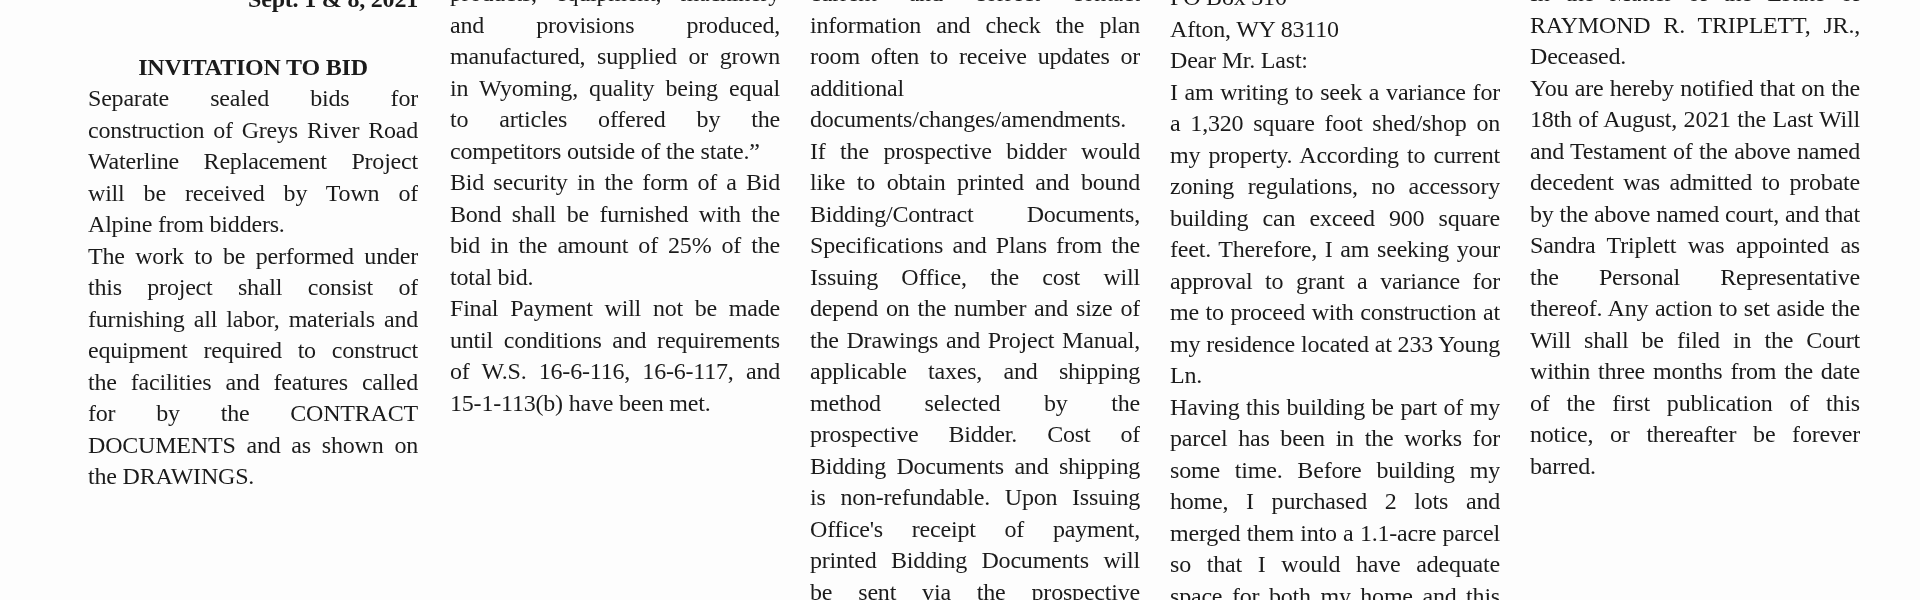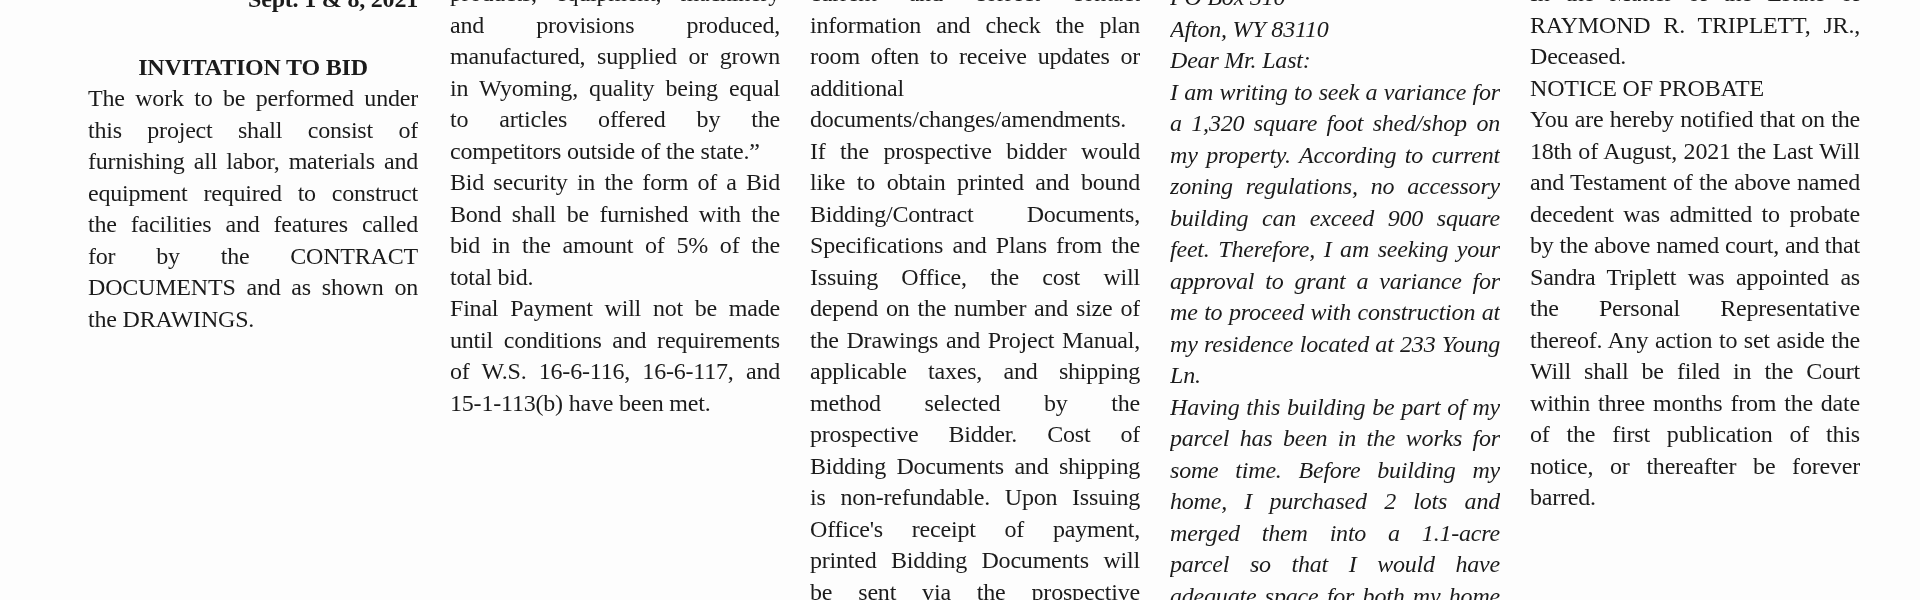--- a/index.html
+++ b/index.html
@@ -21,21 +21,21 @@
   .col {
     position: absolute;
     top: 0;
     width: 330px;
     height: 600px;
     overflow: hidden;
   }
   .col[data-col="0"] { left: 88px; }
   .col[data-col="1"] { left: 450px; }
   .col[data-col="2"] { left: 810px; }
-  .col[data-col="3"] { left: 1170px; font-style: italic; }
+  .col[data-col="3"] { left: 1170px; }
   .col[data-col="4"] { left: 1530px; }
 
   
   .col[data-col="0"] .inner { margin-top: -16px; }
   .col[data-col="1"] .inner { margin-top: -22px; }
   .col[data-col="2"] .inner { margin-top: -22px; }
   .col[data-col="3"] .inner { margin-top: -18px; }
   .col[data-col="4"] .inner { margin-top: -22px; }
 
   .block {
@@ -57,44 +57,44 @@
   }
 </style>
 </head>
 <body>
 
 <div class="page">
   <div class="col" data-col="0">
     <div class="inner">
         <p class="block block-date">Sept. 1 &amp; 8, 2021</p>
         <p class="block block-heading">INVITATION TO BID</p>
+        <p class="block block-paragraph">Separate sealed bids for construction of Greys River Road Waterline Replacement Project will be received by Town of Alpine from bidders.</p>
         <p class="block block-paragraph">The work to be performed under this project shall consist of furnishing all labor, materials and equipment required to construct the facilities and features called for by the CONTRACT DOCUMENTS and as shown on the DRAWINGS.</p>
       </div>
   </div>
   <div class="col" data-col="1">
     <div class="inner">
         <p class="block block-paragraph">products, equipment, machinery and provisions produced, manufactured, supplied or grown in Wyoming, quality being equal to articles offered by the competitors outside of the state.”</p>
-        <p class="block block-paragraph">Bid security in the form of a Bid Bond shall be furnished with the bid in the amount of 5% of the total bid.</p>
+        <p class="block block-paragraph">Bid security in the form of a Bid Bond shall be furnished with the bid in the amount of 25% of the total bid.</p>
         <p class="block block-paragraph">Final Payment will not be made until conditions and requirements of W.S. 16-6-116, 16-6-117, and 15-1-113(b) have been met.</p>
       </div>
   </div>
   <div class="col" data-col="2">
     <div class="inner">
         <p class="block block-paragraph">current and correct contact information and check the plan room often to receive updates or additional documents/changes/amendments. If the prospective bidder would like to obtain printed and bound Bidding/Contract Documents, Specifications and Plans from the Issuing Office, the cost will depend on the number and size of the Drawings and Project Manual, applicable taxes, and shipping method selected by the prospective Bidder. Cost of Bidding Documents and shipping is non-refundable. Upon Issuing Office's receipt of payment, printed Bidding Documents will be sent via the prospective Bidder's delivery method of choice; the shipping charge will depend on the chosen method of delivery.</p>
       </div>
   </div>
   <div class="col" data-col="3">
     <div class="inner">
         <p class="block block-line">PO Box 310</p>
         <p class="block block-line">Afton, WY 83110</p>
         <p class="block block-line">Dear Mr. Last:</p>
         <p class="block block-paragraph">I am writing to seek a variance for a 1,320 square foot shed/shop on my property. According to current zoning regulations, no accessory building can exceed 900 square feet. Therefore, I am seeking your approval to grant a variance for me to proceed with construction at my residence located at 233 Young Ln.</p>
         <p class="block block-paragraph">Having this building be part of my parcel has been in the works for some time. Before building my home, I purchased 2 lots and merged them into a 1.1-acre parcel so that I would have adequate space for both my home and this building. I have taken the necessary steps to plan for this building.</p>
       </div>
   </div>
   <div class="col" data-col="4">
     <div class="inner">
         <p class="block block-paragraph">In the Matter of the Estate of RAYMOND R. TRIPLETT, JR., Deceased.</p>
-        <p class="block block-line">NOTICE OF PROBATE</p>
         <p class="block block-paragraph">You are hereby notified that on the 18th of August, 2021 the Last Will and Testament of the above named decedent was admitted to probate by the above named court, and that Sandra Triplett was appointed as the Personal Representative thereof. Any action to set aside the Will shall be filed in the Court within three months from the date of the first publication of this notice, or thereafter be forever barred.</p>
       </div>
   </div>
 </div>
 
 </body></html>

